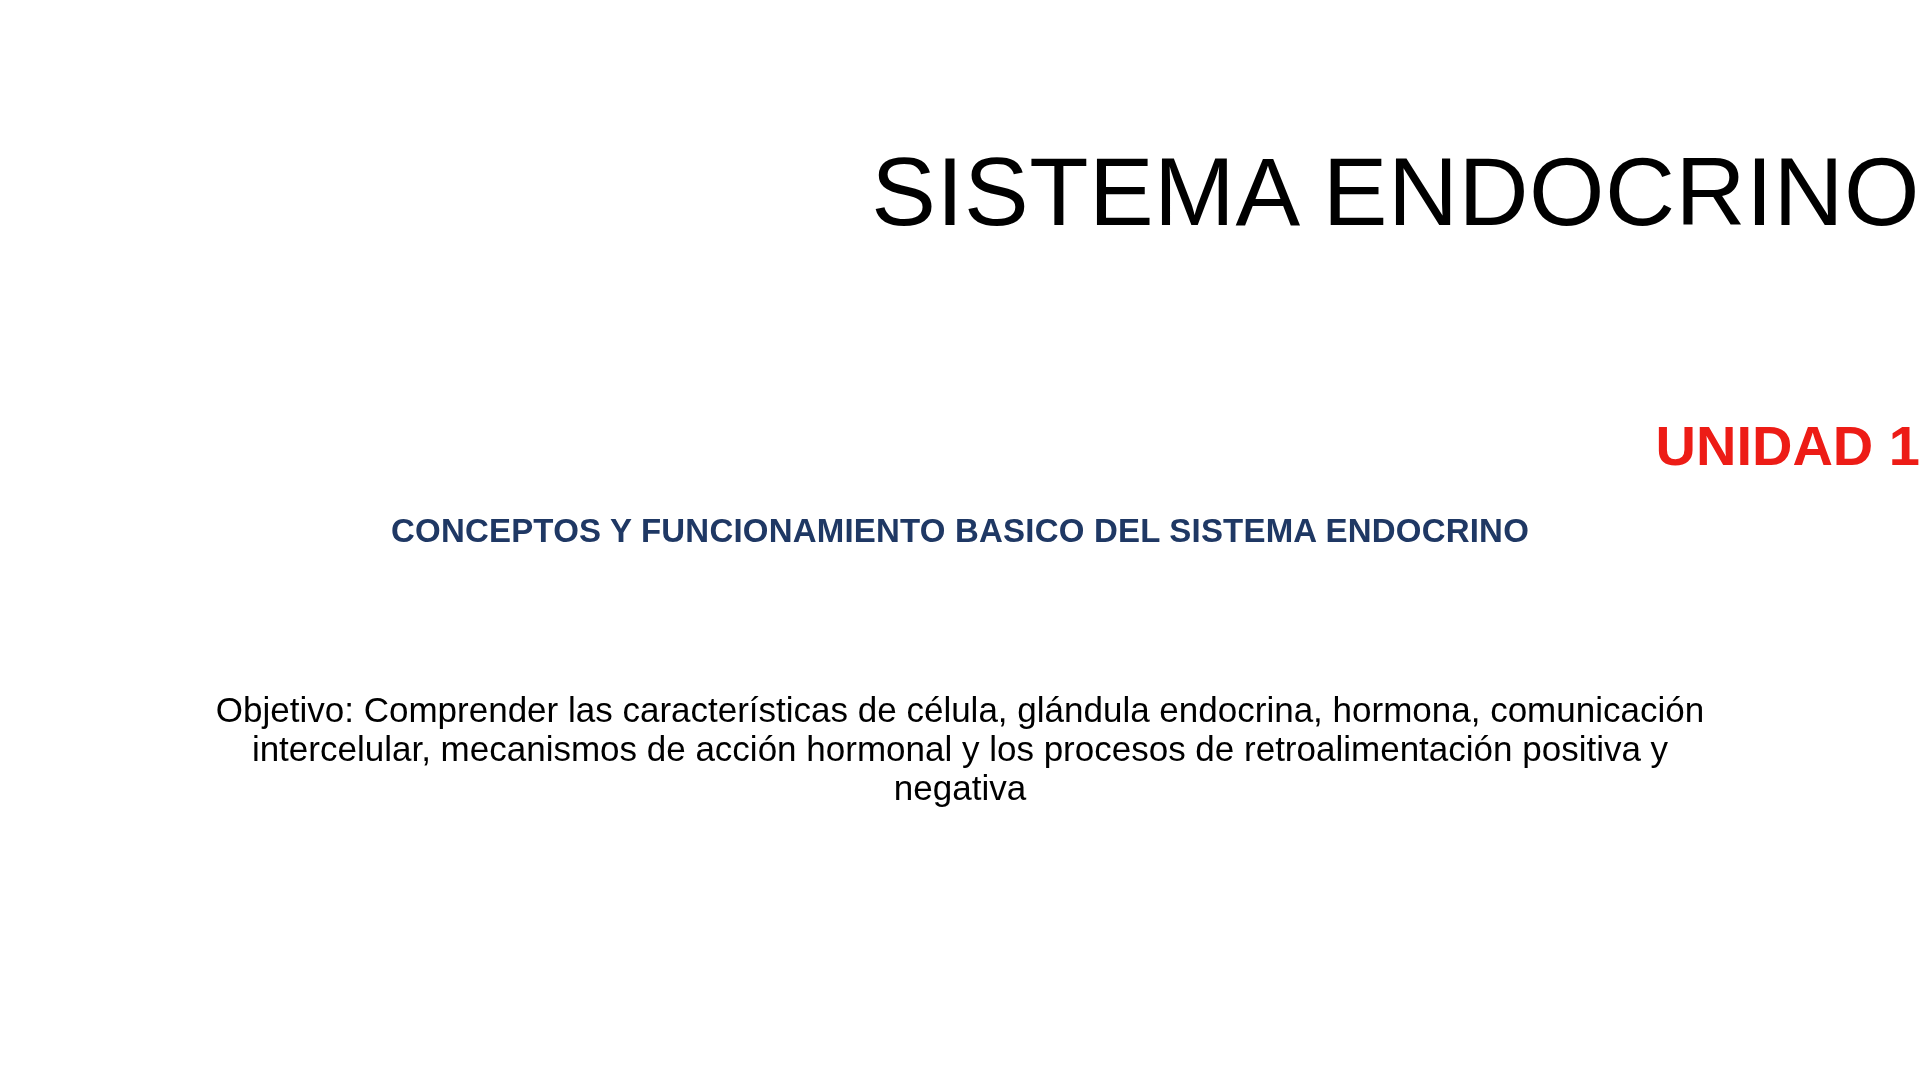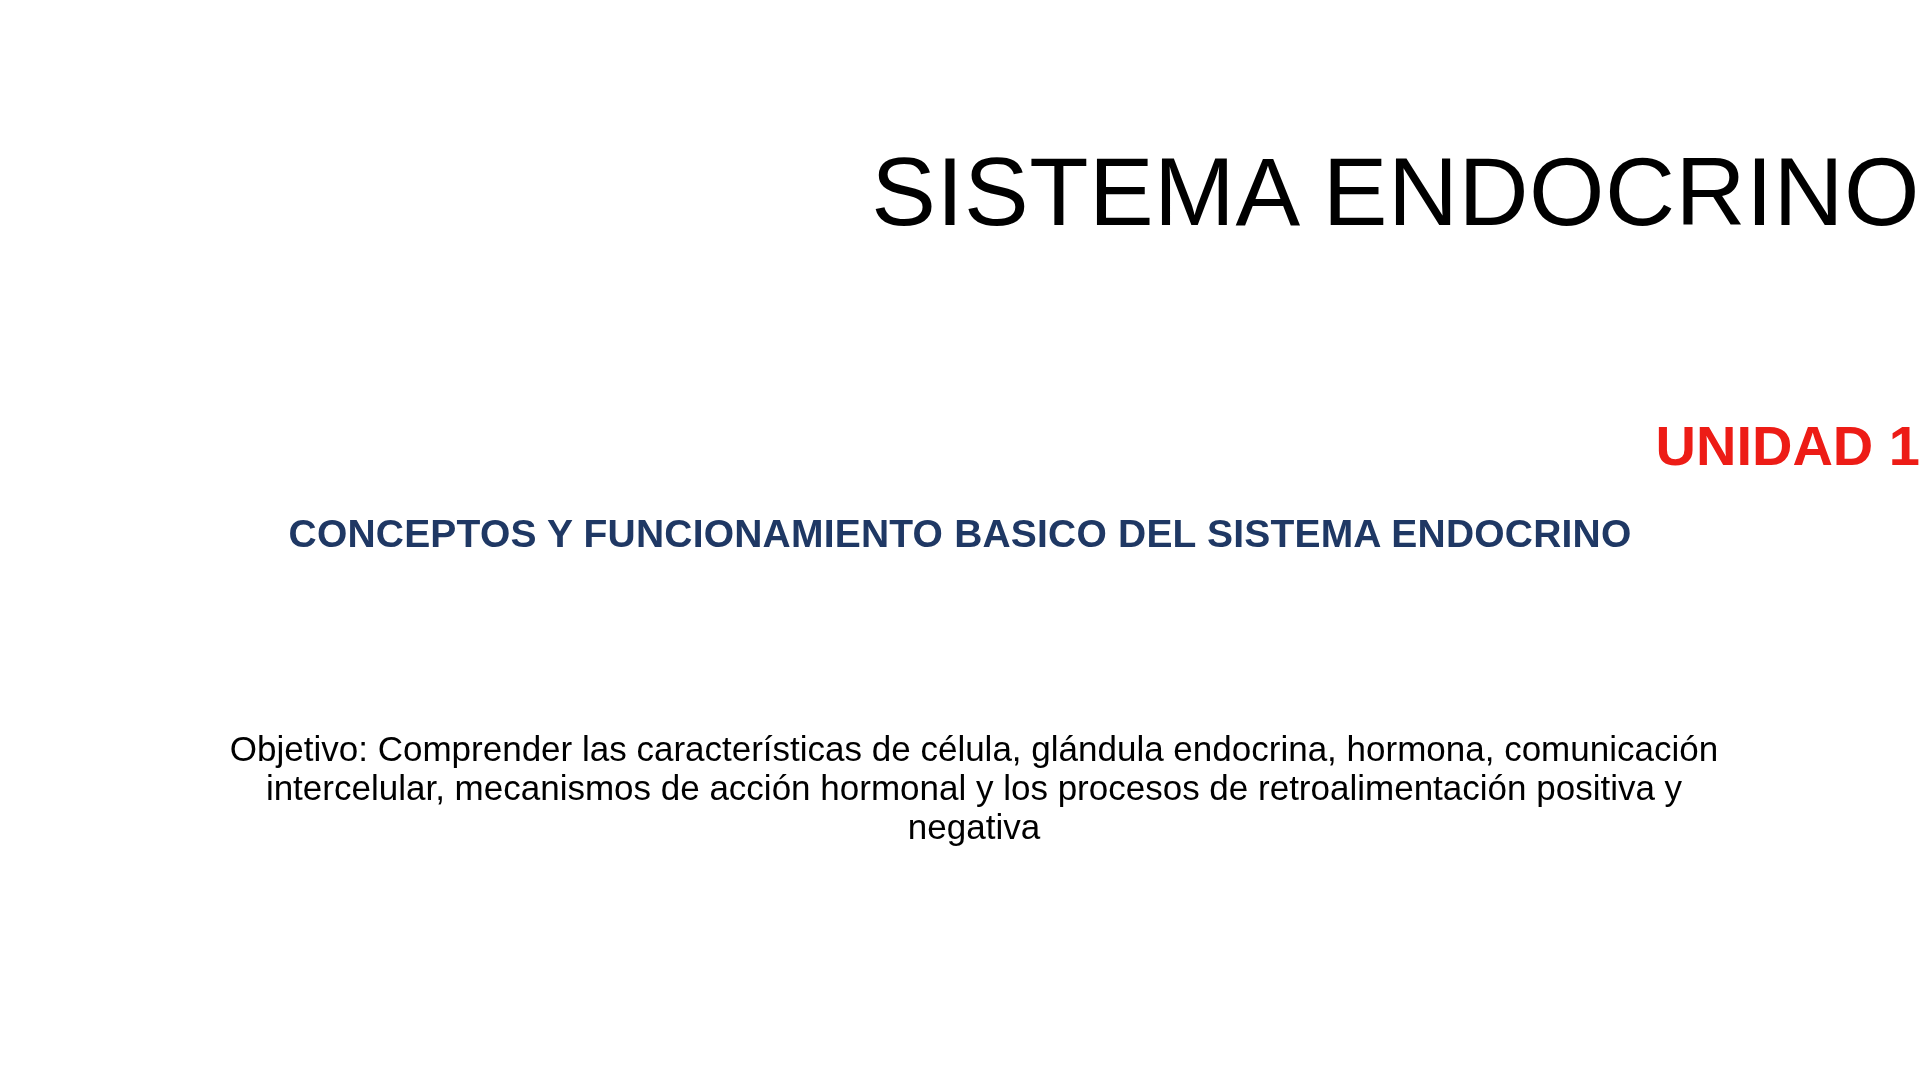--- a/index.html
+++ b/index.html
@@ -64,35 +64,34 @@
   .subtitle-block {
     position: absolute;
     left: 240px;
     top: 512px;
     width: 1440px;
     text-align: center;
   }
   .subtitle-text {
     display: block;
     font-family: "Liberation Sans", sans-serif;
-    font-size: 39px;
+    font-size: 33px;
     font-weight: 700;
     line-height: 1.14;
     letter-spacing: 0.2px;
     color: #1F3864;
   }
 
   
   .objective-block {
     position: absolute;
-    left: 209px;
+    left: 195px;
     top: 690px;
     width: 1530px;
     text-align: center;
-    margin-top: 39px;
   }
   .objective-text {
     display: block;
     font-family: "Liberation Sans", sans-serif;
     font-size: 35px;
     font-weight: 400;
     line-height: 1.12;
     color: #000000;
   }
 </style>

